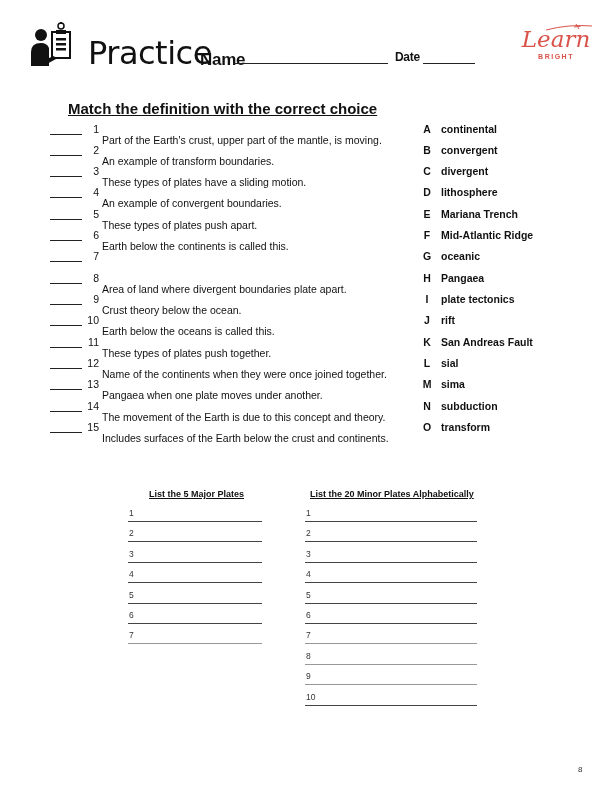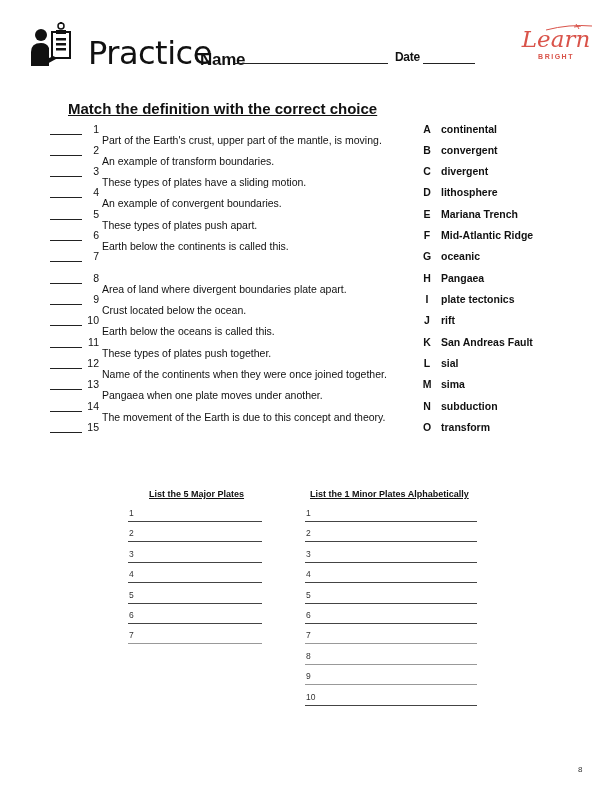--- a/index.html
+++ b/index.html
@@ -96,21 +96,21 @@
       <span class="q-num">7</span>
     </div>
   <div class="q-row" style="top:271px">
       <div class="q-blank"></div>
       <span class="q-num">8</span>
       <span class="q-text">Area of land where divergent boundaries plate apart.</span>
     </div>
   <div class="q-row" style="top:292px">
       <div class="q-blank"></div>
       <span class="q-num">9</span>
-      <span class="q-text">Crust located below the ocean.</span>
+      <span class="q-text">Crust theory below the ocean.</span>
     </div>
   <div class="q-row" style="top:313px">
       <div class="q-blank"></div>
       <span class="q-num">10</span>
       <span class="q-text">Earth below the oceans is called this.</span>
     </div>
   <div class="q-row" style="top:335px">
       <div class="q-blank"></div>
       <span class="q-num">11</span>
       <span class="q-text">These types of plates push together.</span>
@@ -126,20 +126,21 @@
       <span class="q-text">Pangaea when one plate moves under another.</span>
     </div>
   <div class="q-row" style="top:399px">
       <div class="q-blank"></div>
       <span class="q-num">14</span>
       <span class="q-text">The movement of the Earth is due to this concept and theory.</span>
     </div>
   <div class="q-row" style="top:420px">
       <div class="q-blank"></div>
       <span class="q-num">15</span>
+      <span class="q-text">Includes surfaces of the Earth below the crust and continents.</span>
     </div>
 </div>
 
 <div>
   <div class="c-row" style="top:122px">
       <span class="c-letter">A</span>
       <span class="c-text">continental</span>
     </div>
   <div class="c-row" style="top:143px">
       <span class="c-letter">B</span>
@@ -217,21 +218,21 @@
       <span>5</span>
     </div>
   <div class="list-line" style="left:128px;top:609px;width:134px">
       <span>6</span>
     </div>
   <div class="list-line" style="left:128px;top:629px;width:134px;border-color:#999">
       <span>7</span>
     </div>
 </div>
 
-<div class="list-title" style="left:310px;top:489px">List the 1 Minor Plates Alphabetically</div>
+<div class="list-title" style="left:310px;top:489px">List the 20 Minor Plates Alphabetically</div>
 <div>
   <div class="list-line" style="left:305px;top:507px;width:172px">
       <span>1</span>
     </div>
   <div class="list-line" style="left:305px;top:527px;width:172px">
       <span>2</span>
     </div>
   <div class="list-line" style="left:305px;top:548px;width:172px">
       <span>3</span>
     </div>

